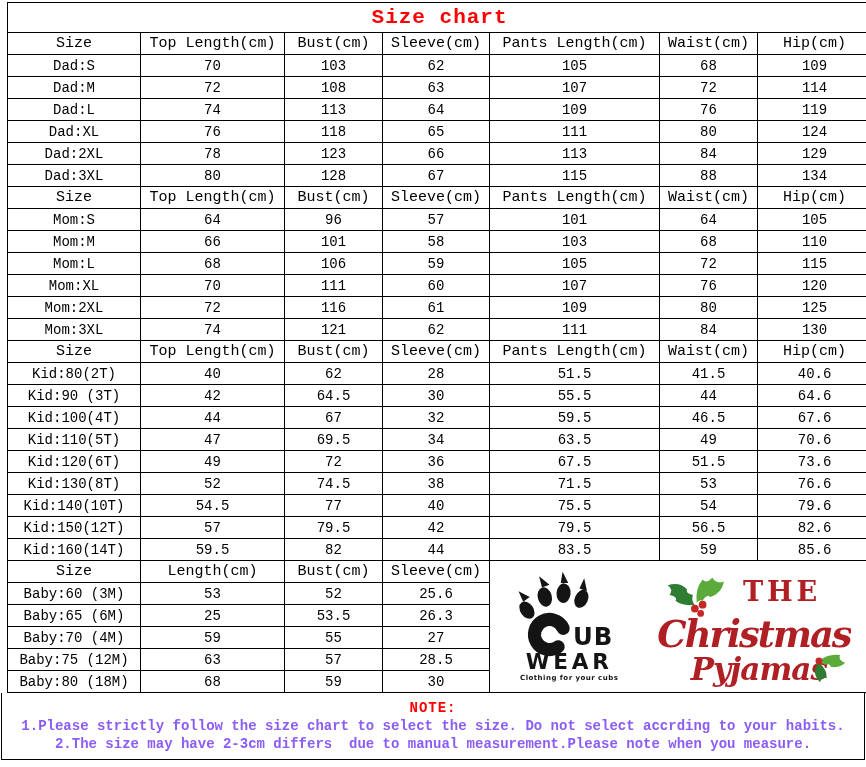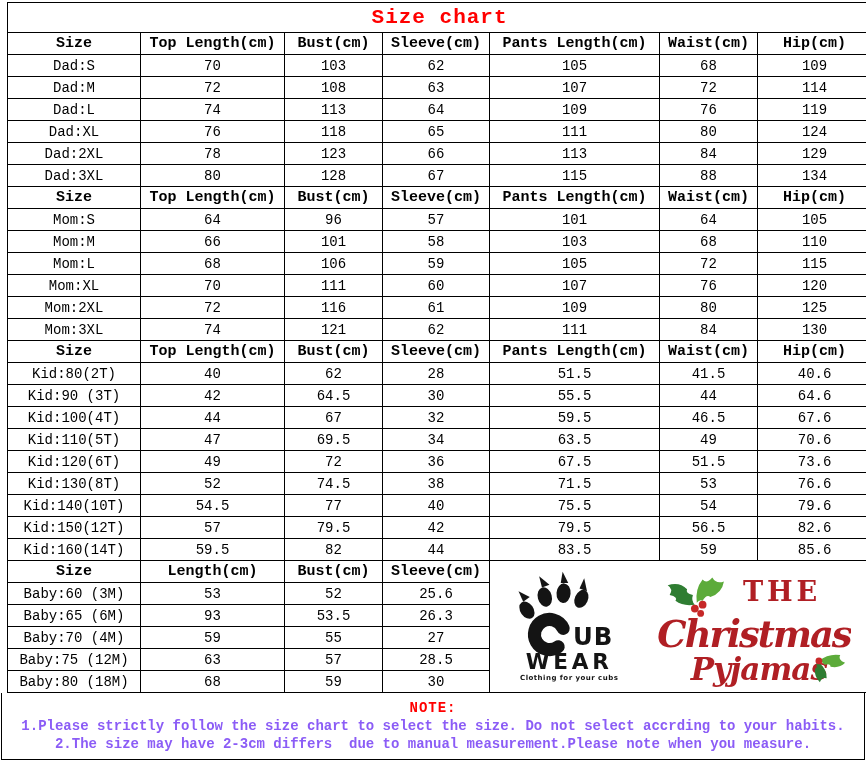--- a/index.html
+++ b/index.html
@@ -21,21 +21,21 @@
     border:1px solid var(--border-black);
     text-align:center;vertical-align:middle;
     height:22px;padding:0;
     font-size:14px;font-weight:normal;color:#000;
     overflow:hidden;white-space:nowrap;
   }
   tr.title-row td{
     height:30px;border:1px solid var(--border-black);
     color:var(--accent-red);font-size:21px;font-weight:bold;letter-spacing:1px;
   }
-  tr.header-row th{font-weight:bold;font-size:15px;}
+  tr.header-row th{font-weight:normal;font-size:15px;}
   td.logo-cell{vertical-align:middle;padding:0;}
   .logo-wrap{display:flex;align-items:center;justify-content:center;gap:22px;width:100%;height:100%;}
 
   .note-box{
     width:864px;margin:0 1px;height:67px;
     border:1px solid var(--border-black);border-top:none;
     text-align:center;padding-top:6px;
   }
   .note-heading{color:var(--accent-red);font-weight:bold;font-size:14px;letter-spacing:1px;line-height:18px;text-align:center;}
   .note-line{color:#8b5cf6;font-weight:bold;font-size:14px;line-height:18px;white-space:pre;}
@@ -340,21 +340,21 @@
         </td>
       </tr>
       <tr>
         <td>Baby:60 (3M)</td>
         <td>53</td>
         <td>52</td>
         <td>25.6</td>
       </tr>
       <tr>
         <td>Baby:65 (6M)</td>
-        <td>93</td>
+        <td>25</td>
         <td>53.5</td>
         <td>26.3</td>
       </tr>
       <tr>
         <td>Baby:70 (4M)</td>
         <td>59</td>
         <td>55</td>
         <td>27</td>
       </tr>
       <tr>

